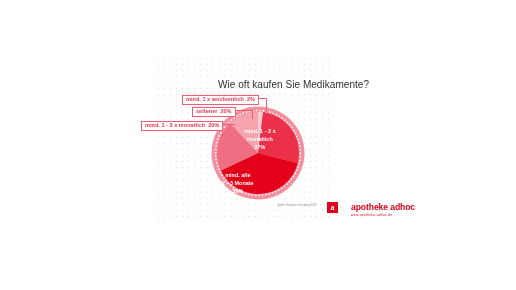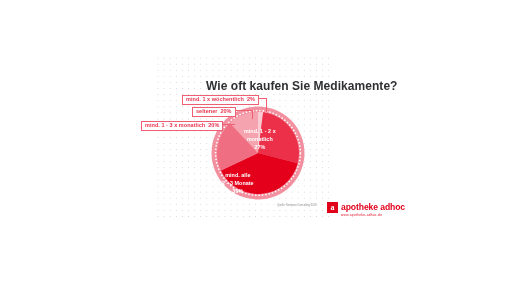--- a/index.html
+++ b/index.html
@@ -33,24 +33,24 @@
     background-image: radial-gradient(#c9c9cf 0.55px, transparent 0.6px);
     background-size: 6.1px 6.1px;
     background-position: 0 0;
     opacity: 0.85;
     pointer-events: none;
   }
 
   
   #title {
     position: absolute;
-    left: 206px;
+    left: 218px;
     top: 79px;
-    font-size: 12px;
-    font-weight: bold;
+    font-size: 10px;
+    font-weight: normal;
     color: #2f3033;
     letter-spacing: 0.05px;
     white-space: nowrap;
   }
 
   
   #pie-wrap {
     position: absolute;
     left: 210px;
     top: 105px;
@@ -125,21 +125,21 @@
     background: #e1001a;
     color: #ffffff;
     font-size: 8px;
     font-weight: bold;
     line-height: 11px;
     text-align: center;
     font-family: "Liberation Serif", serif;
     flex: 0 0 auto;
   }
   #logo-text {
-    margin-left: 3px;
+    margin-left: 13px;
     padding-top: 0.5px;
   }
   #logo-name {
     font-size: 8.6px;
     font-weight: bold;
     color: #e1001a;
     line-height: 1;
     letter-spacing: -0.1px;
     white-space: nowrap;
   }

